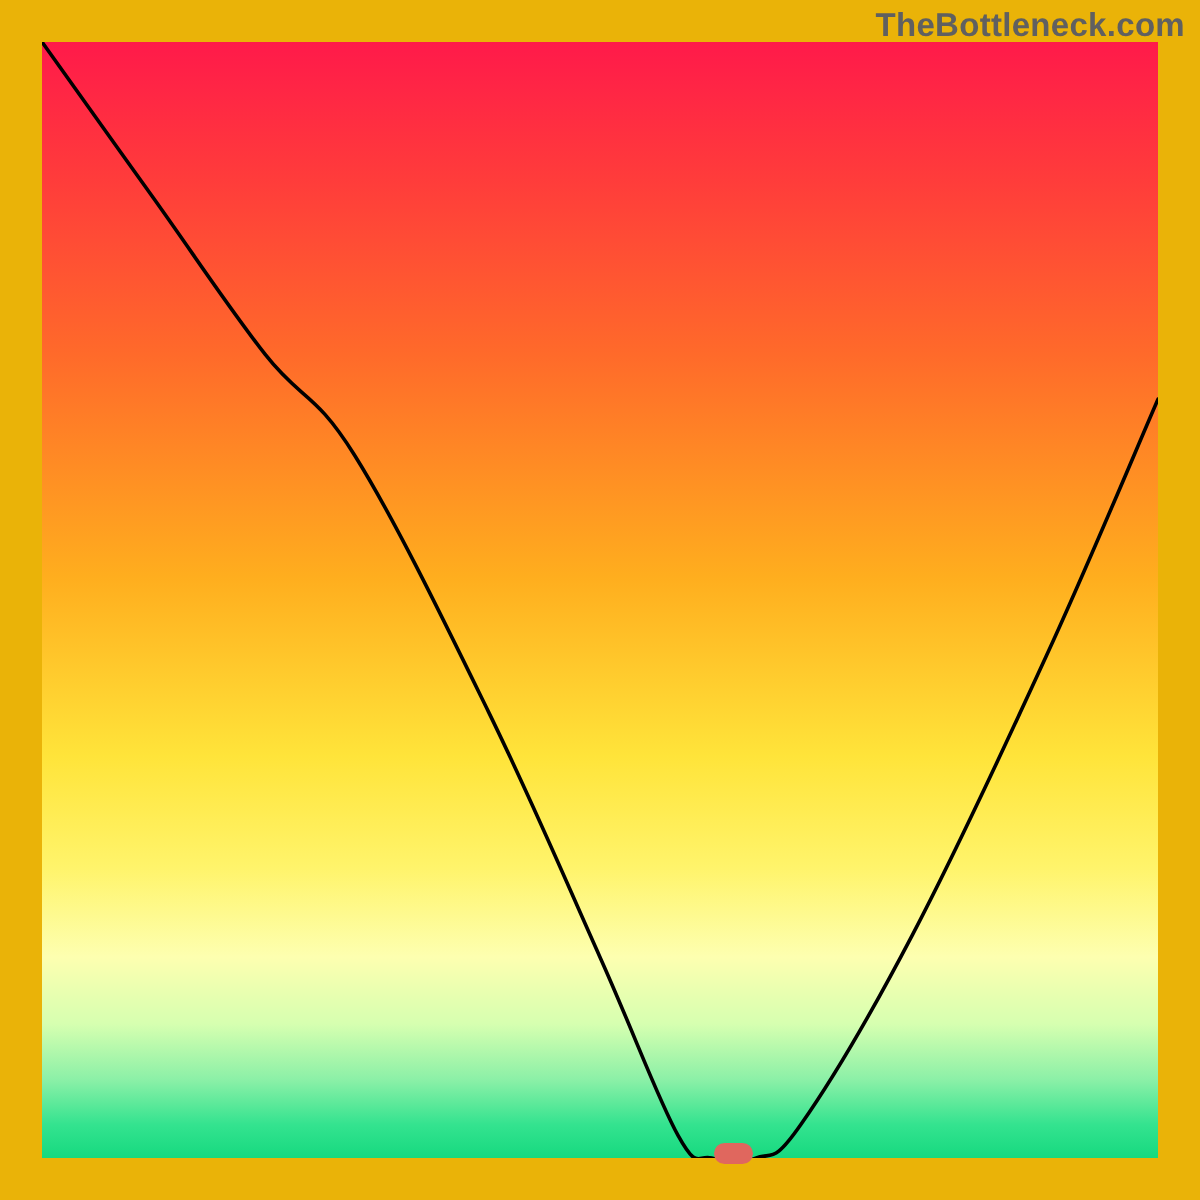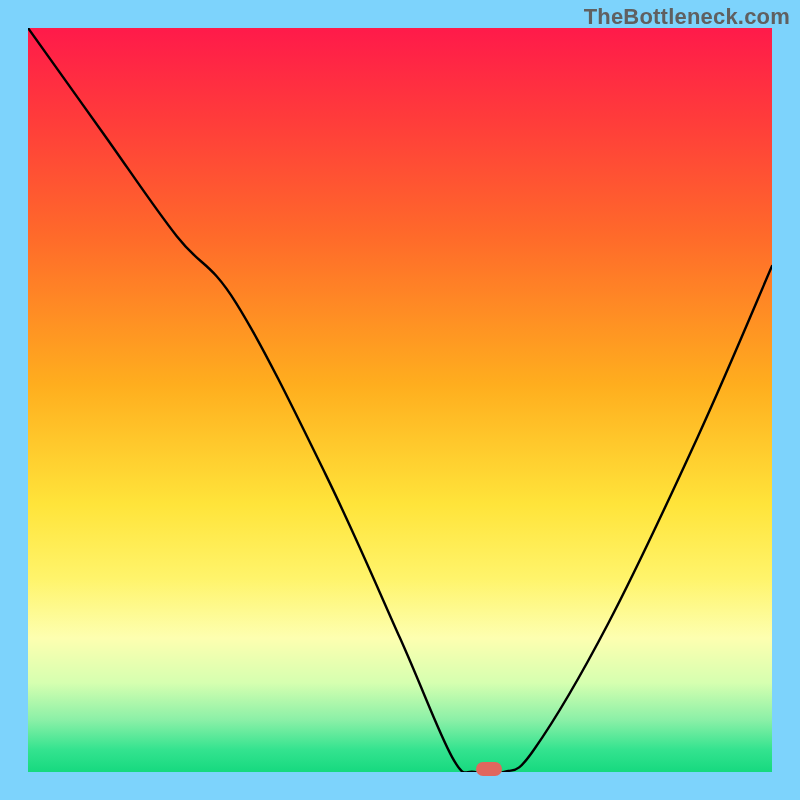--- a/index.html
+++ b/index.html
@@ -8,21 +8,21 @@
     width: 800px;
     height: 800px;
     background: #000;
     font-family: Arial, Helvetica, sans-serif;
     overflow: hidden;
   }
   .frame {
     position: relative;
     width: 800px;
     height: 800px;
-    background: #7dd3fc;
+    background: #eab308;
   }
   .plot-area {
     position: absolute;
     left: 28px;
     top: 28px;
     width: 744px;
     height: 744px;
     background: linear-gradient(to bottom,
       #ff1a4a 0%,
       #ff3b3b 12%,

